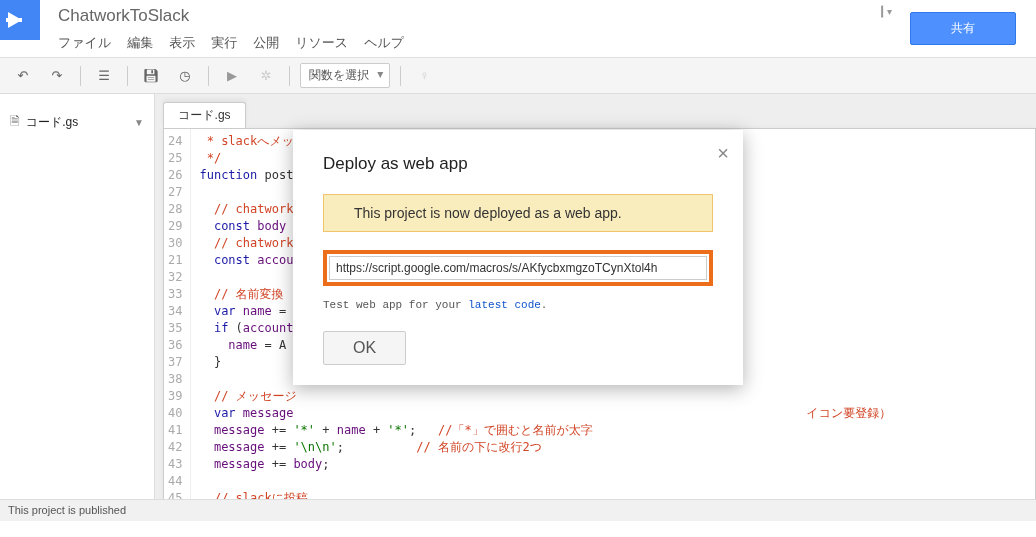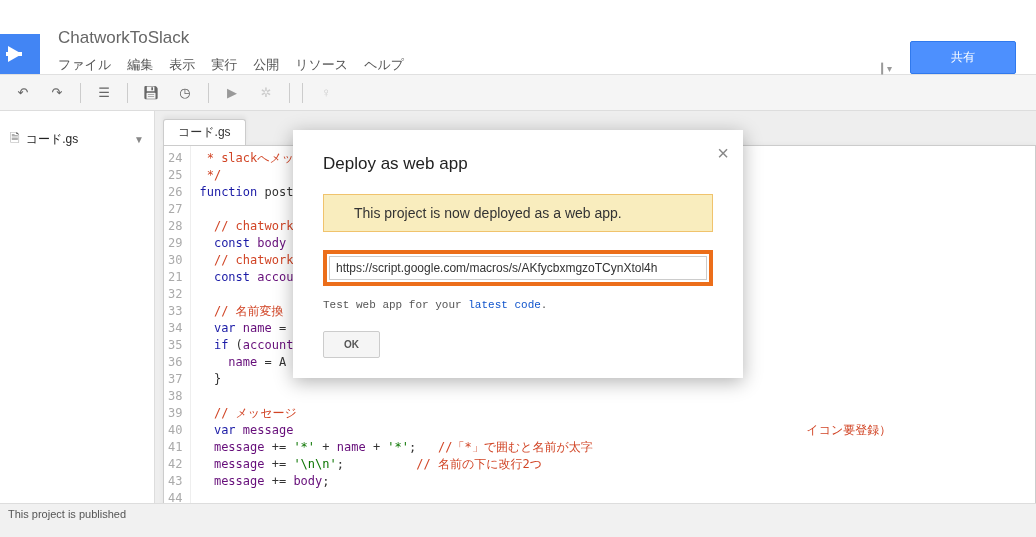--- a/index.html
+++ b/index.html
@@ -1,18 +1,18 @@
 <!DOCTYPE html>
 <html><head>
 <meta charset="utf-8">
 <style>
 * { box-sizing: border-box; margin: 0; padding: 0; }
 body { font-family: Arial, "Hiragino Kaku Gothic ProN", sans-serif; font-size: 13px; color: #333; width: 1036px; height: 537px; background: #fff; position: relative; overflow: hidden; }
 
-.header { display: flex; align-items: flex-end; background: #fff; height: 75px; border-bottom: 1px solid #e0e0e0; }
+.header { display: flex; align-items: flex-start; background: #fff; height: 58px; border-bottom: 1px solid #e0e0e0; }
 .logo { width: 40px; height: 40px; background: #4285f4; position: relative; margin: 0; flex-shrink: 0; }
 .logo::after { content: ''; position: absolute; left: 8px; top: 12px; width: 0; height: 0; border-top: 8px solid transparent; border-bottom: 8px solid transparent; border-left: 14px solid #fff; }
 .logo::before { content: ''; position: absolute; left: 6px; top: 18px; width: 16px; height: 4px; background: #fff; }
 .header-main { flex: 1; padding-left: 18px; padding-top: 6px; }
 .project-title { font-size: 17px; color: #666; font-weight: normal; margin-bottom: 8px; }
 .menu-bar { display: flex; gap: 16px; font-size: 13px; color: #555; }
 .menu-item { cursor: pointer; }
 .share-btn { background: #4d90fe; color: #fff; border: 1px solid #3079ed; padding: 7px 40px; font-size: 12px; margin: 12px 20px 0 0; cursor: pointer; border-radius: 2px; }
 .dropdown-icon { font-size: 10px; color: #999; margin-right: 20px; padding-top: 6px; letter-spacing: -2px; }
 
@@ -37,33 +37,33 @@
 .editor-body { background: #fff; border: 1px solid #ccc; height: calc(100% - 26px); display: flex; font-family: Menlo, Consolas, monospace; font-size: 12px; line-height: 17px; overflow: hidden; box-shadow: 0 0 5px rgba(0,0,0,0.05); }
 .gutter { background: #fff; color: #aaa; text-align: right; padding: 4px 8px 4px 4px; border-right: 1px solid #eee; user-select: none; }
 .gutter div { height: 17px; }
 .code { padding: 4px 8px; flex: 1; white-space: pre; color: #333; }
 .code div { height: 17px; }
 .c-com { color: #d14425; }
 .c-kw { color: #1a1aa6; }
 .c-str { color: #0b7500; }
 .c-var { color: #660e7a; }
 
-.statusbar { position: absolute; bottom: 0; left: 0; right: 0; height: 34px; background: #f1f1f1; border-top: 1px solid #ddd; font-size: 11px; color: #555; padding: 4px 8px; }
+.statusbar { position: absolute; bottom: 16px; left: 0; right: 0; height: 22px; background: #f1f1f1; border-top: 1px solid #ddd; font-size: 11px; color: #555; padding: 4px 8px; }
 
 .modal-overlay { position: absolute; inset: 0; display: flex; align-items: flex-start; justify-content: center; padding-top: 130px; pointer-events: none; }
 .modal { width: 450px; background: #fff; box-shadow: 0 4px 18px rgba(0,0,0,0.3); padding: 24px 30px 20px 30px; pointer-events: auto; position: relative; }
 .modal-close { position: absolute; right: 14px; top: 12px; font-size: 20px; color: #888; cursor: pointer; background: none; border: none; }
 .modal-title { font-size: 17px; color: #222; font-weight: normal; margin-bottom: 20px; }
 .modal-banner { background: #f9edbe; border: 1px solid #f0c36d; padding: 10px 30px; font-size: 14px; color: #333; margin-bottom: 18px; }
 .modal-label { font-size: 12px; color: #333; margin-bottom: 6px; }
 .modal-urlbox { border: 4px solid #ec6e1a; padding: 2px; margin-bottom: 13px; }
 .modal-urlbox input { width: 100%; border: 1px solid #ccc; padding: 4px 6px; font-size: 12px; color: #333; background: #fff; }
 .modal-test { font-size: 11px; color: #555; margin-bottom: 20px; font-family: Liberation Mono, monospace; }
 .modal-test a { color: #1155cc; text-decoration: none; }
-.modal-ok { background: #f5f5f5; border: 1px solid #ccc; padding: 7px 20px; font-size: 10px; font-weight: bold; color: #555; cursor: pointer; border-radius: 2px; }
+.modal-ok { background: #f5f5f5; border: 1px solid #ccc; padding: 7px 29px; font-size: 16px; font-weight: normal; color: #555; cursor: pointer; border-radius: 2px; }
 </style>
 </head>
 <body>
 
 <div class="header">
   <div class="logo"></div>
   <div class="header-main">
     <div class="project-title">ChatworkToSlack</div>
     <div class="menu-bar">
       <span class="menu-item">ファイル</span>
@@ -84,20 +84,21 @@
   <span class="tb-btn">↷</span>
   <span class="tb-sep"></span>
   <span class="tb-btn">☰</span>
   <span class="tb-sep"></span>
   <span class="tb-btn">💾︎</span>
   <span class="tb-btn">◷</span>
   <span class="tb-sep"></span>
   <span class="tb-btn tb-play">▶</span>
   <span class="tb-btn tb-bug">✲</span>
   <span class="tb-sep"></span>
+  <span class="tb-select">関数を選択</span>
   <span class="tb-sep"></span>
   <span class="tb-btn tb-lamp">♀</span>
 </div>
 
 <div class="main">
   <div class="sidebar">
     <div class="sidebar-item">
       <span class="file-icon">🗎</span>
       <span>コード.gs</span>
       <span class="arrow">▼</span>

